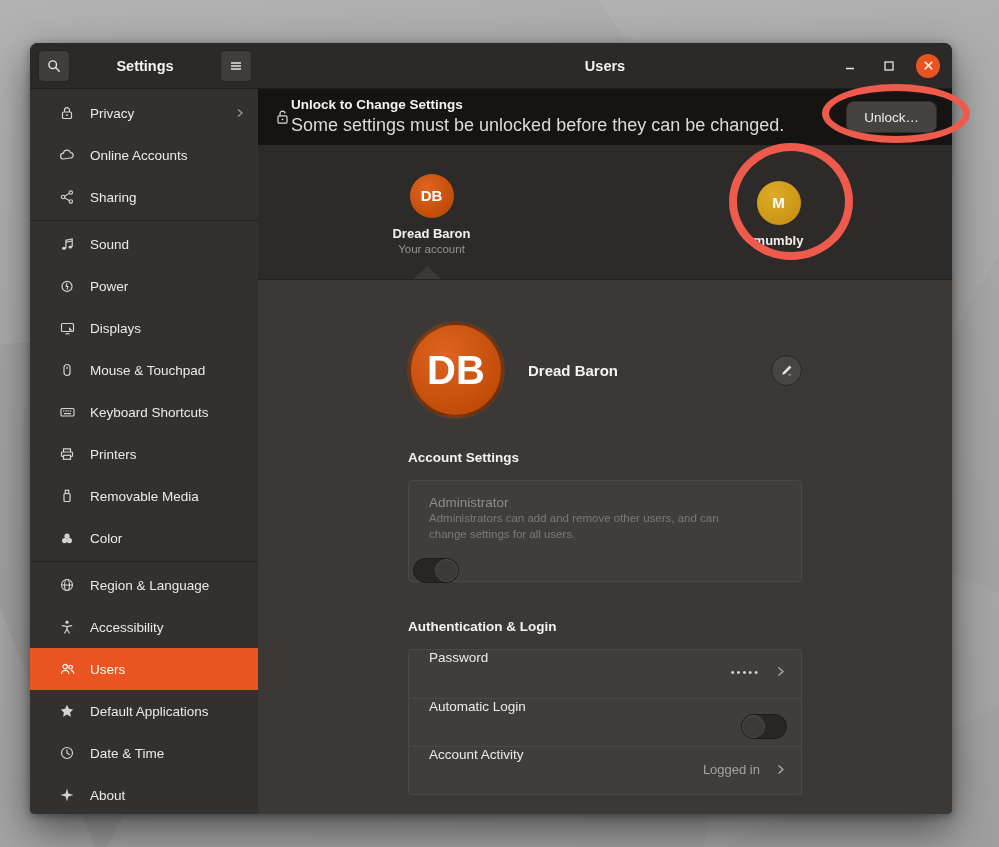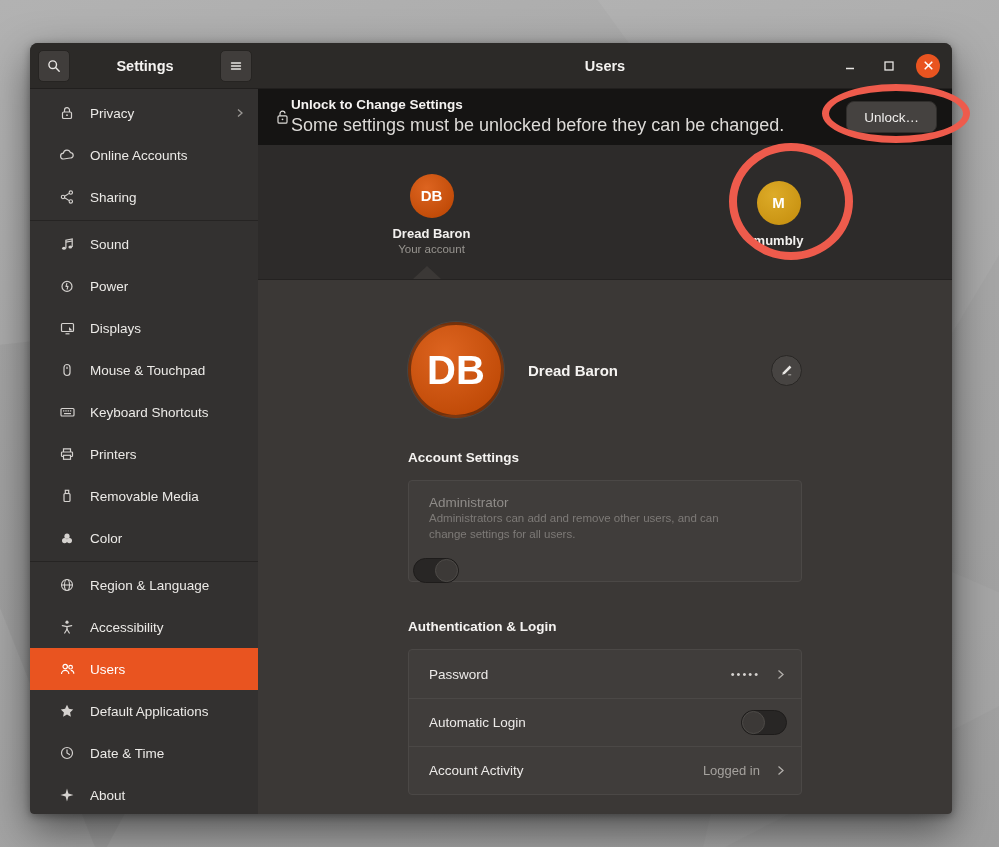--- a/index.html
+++ b/index.html
@@ -100,21 +100,21 @@
 
   .section-label { font-weight:bold; font-size:13.5px; color:#f5f3f1; }
   .sec1 { margin-top:32px; }
   .sec2 { margin-top:37px; }
   .card { margin-top:15px; background:#403d3b; border:1px solid #4b4846; border-radius:4px; }
   .admin-row { padding:14px 16px 14px 20px; position:relative; }
   .row-label-dim { font-size:13.5px; color:#8f8c89; }
   .row-desc { font-size:11.5px; line-height:1.4; color:#7d7a77; width:300px; }
   .admin-toggle { position:absolute; right:16px; top:16px; }
 
-  .auth-row { height:48px; display:flex; align-items:center; padding:0 14px 0 20px; }
+  .auth-row { height:48px; display:flex; align-items:flex-start; padding:0 14px 0 20px;flex-direction:column; }
   .auth-row + .auth-row { border-top:1px solid #4b4846; }
   .row-label { font-size:13.5px; color:#eceae8; }
   .row-right { margin-left:auto; display:flex; align-items:center; gap:14px; }
   .row-value { font-size:13px; color:#a5a29e; }
   .pw-dots { font-size:11px; letter-spacing:2px; color:#d6d3d0; }
 
   .toggle { width:46px; height:25px; border-radius:13px; background:#282625; border:1px solid #1e1c1b; position:relative; }
   .toggle .knob { width:23px; height:23px; border-radius:50%; background:#3c3937; border:1px solid #4e4b48; position:absolute; top:0; }
   .toggle.on .knob { right:0; }
   .toggle.off .knob { left:0; }

